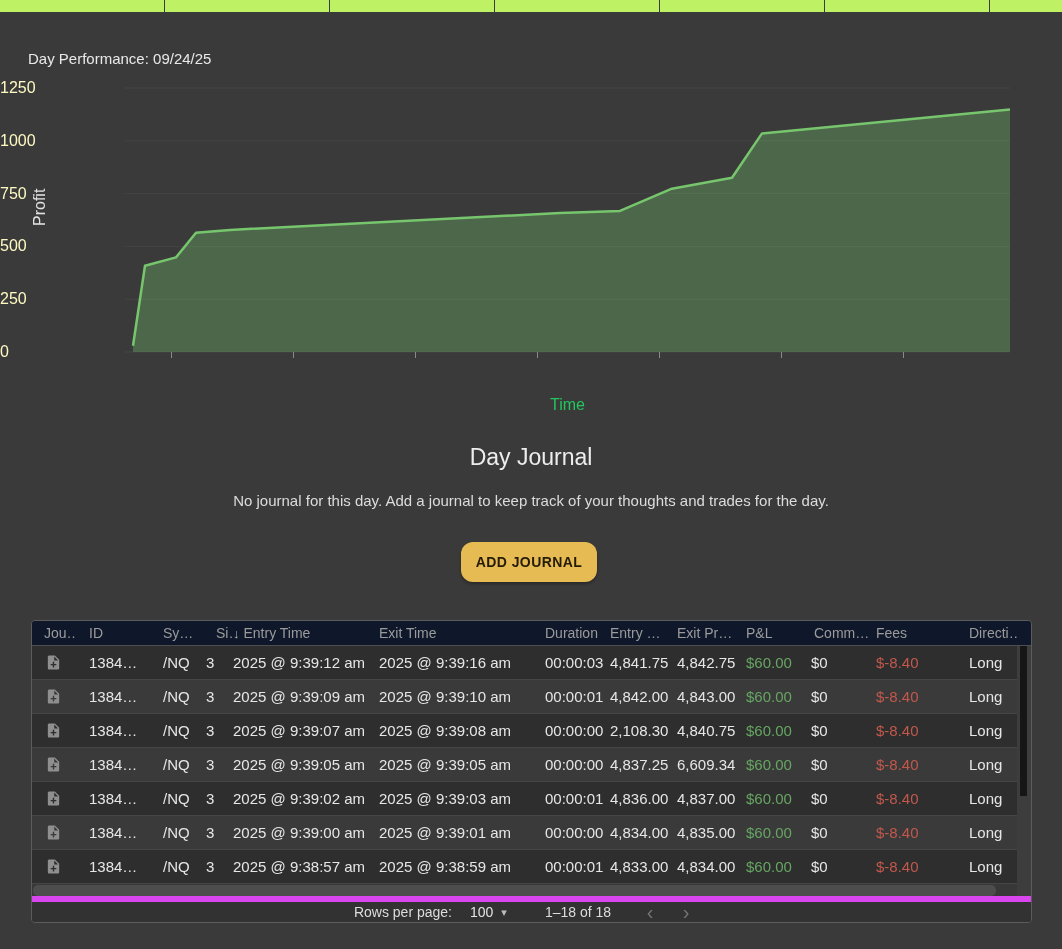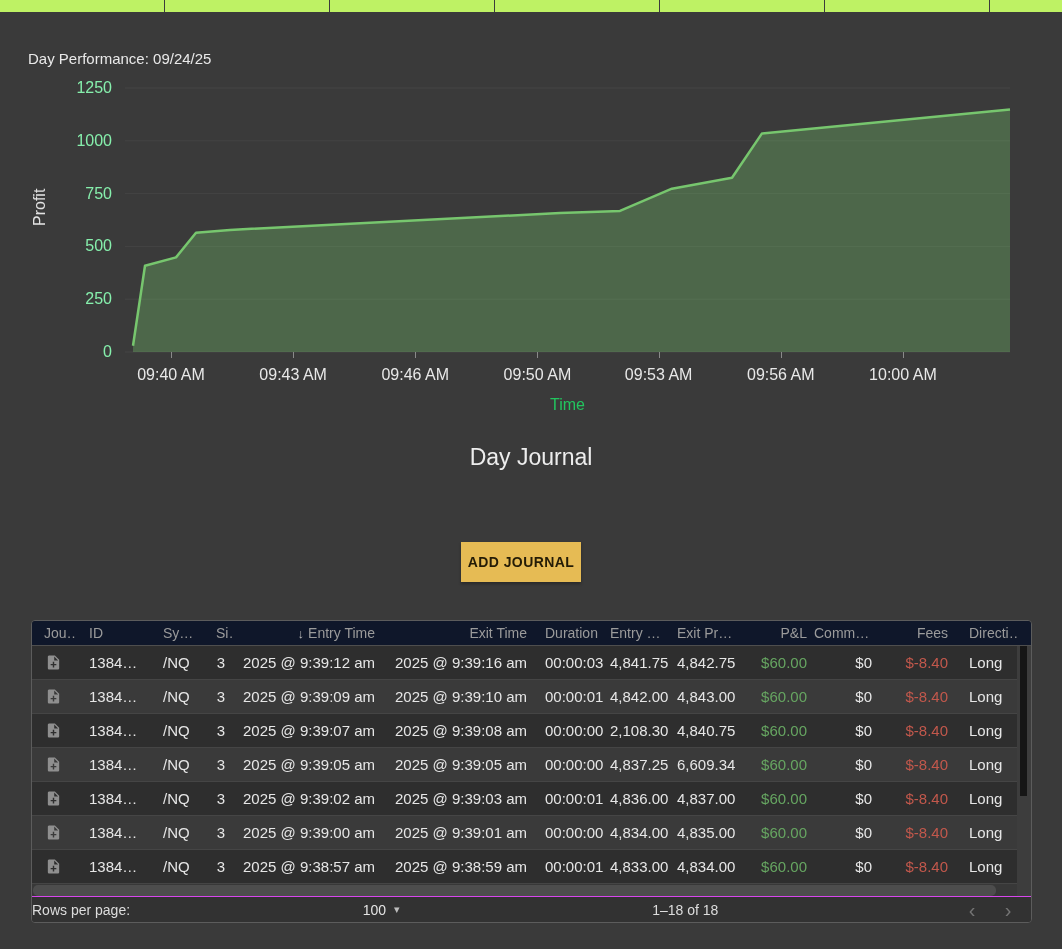--- a/index.html
+++ b/index.html
@@ -26,35 +26,35 @@
   .panel { position:absolute; top:12px; left:0; width:1062px; height:937px; background:#3a3a3a; }
 
   
   .chart-title { position:absolute; left:28px; top:38px; font-size:15px; color:#e9e9e9; }
   .profit-label {
     position:absolute; left:30px; top:195px; width:20px;
     transform:rotate(-90deg); transform-origin:center;
     font-size:16px; color:#e2e2e2; white-space:nowrap;
   }
   .y-axis { position:absolute; left:0; top:76px; width:112px; height:264px; }
-  .y-tick { position:absolute; right:0; width:100%; text-align:right; font-size:16px; color:#86efac; line-height:20px; }
+  .y-tick { position:absolute; right:0; width:100%; text-align:left; font-size:16px; color:#fef9c3; line-height:20px; }
   .plot { position:absolute; left:125px; top:76px; width:885px; height:264px; }
   .plot svg { overflow:visible; display:block; }
   .x-ticks { position:absolute; left:125px; top:340px; width:885px; height:6px; }
   .x-tickmark { position:absolute; top:0; width:1px; height:6px; background:#8a8a8a; }
   .x-axis { position:absolute; left:125px; top:354px; width:885px; height:20px; }
   .x-label { position:absolute; transform:translateX(-50%); font-size:16px; color:#e8e8e8; white-space:nowrap; }
   .time-label { position:absolute; left:125px; top:384px; width:885px; text-align:center; font-size:16px; color:#22c55e; }
 
   
   .journal-title { position:absolute; top:432px; left:0; width:1062px; text-align:center; font-size:23px; font-weight:400; color:#ededed; }
   .journal-msg { position:absolute; top:480px; left:0; width:1062px; text-align:center; font-size:15px; color:#dcdcdc; }
   .add-journal-btn {
-    position:absolute; top:530px; left:461px; width:120px; height:40px;
-    border:none; border-radius:0; cursor:pointer;
+    position:absolute; top:530px; left:461px; width:136px; height:40px;
+    border:none; border-radius:12px; cursor:pointer;
     font-family:"Liberation Sans", sans-serif;
     font-size:14px; font-weight:bold; letter-spacing:0.4px; color:#241c06;
     box-shadow:0 2px 3px rgba(0,0,0,0.3);
   }
 
   
   .table-card {
     position:absolute; left:31px; top:608px; width:1001px; height:303px;
     background:#323232; border:1px solid #5c5c5c; border-radius:4px;
     overflow:hidden;
@@ -63,38 +63,38 @@
     display:grid;
     grid-template-columns:43px 76px 55px 27px 146px 152px 77px 66px 72px 65px 65px 76px 65px;
     align-items:center;
   }
   .t-header { height:25px; color:#9b9b9b; font-size:14px; background:#0f172a; border-bottom:1px solid #4e4e4e; }
   .t-rows { position:relative; width:985px; }
   .t-row { height:34px; font-size:15px; color:#e6e6e6; border-bottom:1px solid #454545; }
   .t-row.odd { background:#2e2e2e; }
   .t-row.even { background:#3a3a3a; }
   .c { overflow:hidden; white-space:nowrap; }
-  .a-r { text-align:right; }
+  .a-r { text-align:left; }
   .col-journal { display:flex; justify-content:center; align-items:center; }
   .pl14{padding-left:14px}.pl12{padding-left:12px}.pl10{padding-left:10px}
   .pl2{padding-left:2px}.pl3{padding-left:3px}.pl17{padding-left:17px}
   .pr4{padding-right:4px}.pr8{padding-right:8px}
   .sort-arrow { font-size:13px; color:#b8b8b8; margin-right:4px; }
   .journal-icon-btn { background:none; border:none; cursor:pointer; width:24px; height:24px; display:flex; align-items:center; justify-content:center; }
   .journal-icon-btn svg { fill:#8f8f8f; }
 
   .v-scroll { position:absolute; right:0; top:25px; width:14px; height:250px; background:#3d3d3d; }
   .v-thumb { position:absolute; left:3px; top:0; width:7px; height:150px; background:#161616; }
   .h-scroll { position:absolute; left:0; top:263px; width:985px; height:13px; background:#383838; }
   .h-thumb { position:absolute; left:1px; top:1px; width:963px; height:11px; background:#4d4d4d; border-radius:5px; }
 
   .t-footer {
     position:absolute; left:0; bottom:0; width:999px; height:26px;
-    border-top:1px solid #d946ef; background:#323232;
-    display:flex; align-items:center; justify-content:space-between;
+    border-top:6px solid #d946ef; background:#323232;
+    display:flex; align-items:center; justify-content:center;
     font-size:14px; color:#dddddd; padding-right:12px;
   }
   .rpp-label { margin-right:18px; }
   .rpp-select { display:flex; align-items:center; gap:8px; cursor:pointer; color:#e4e4e4; }
   .rpp-caret { font-size:11px; color:#bdbdbd; }
   .range-label { margin-left:38px; }
   .pager { display:flex; gap:14px; margin-left:28px; }
   .pager-btn { background:none; border:none; color:#757575; font-size:20px; line-height:20px; width:22px; cursor:default; font-family:"Liberation Sans", sans-serif; }
 </style>
 </head>
@@ -122,21 +122,21 @@
     <div class="cal-cell"></div>
   </div>
 
 <div class="panel">
 
   <div class="chart-title">Day Performance: 09/24/25</div>
   <div class="profit-label">Profit</div>
   <div class="y-axis" id="y-axis">
       <div class="y-tick" style="top: 254px;">0</div>
       <div class="y-tick" style="top: 201.2px;">250</div>
-      <div class="y-tick" style="top: 148.4px; padding-left: 37px;">500</div>
+      <div class="y-tick" style="top: 148.4px;">500</div>
       <div class="y-tick" style="top: 95.6px;">750</div>
       <div class="y-tick" style="top: 42.8px;">1000</div>
       <div class="y-tick" style="top: -10px;">1250</div>
     </div>
   <div class="plot">
     <svg id="chart-svg" width="885" height="264" viewBox="0 0 885 264">
         <line x1="0" x2="885" y1="264" y2="264" stroke="#444444" stroke-width="1"></line>
         <line x1="0" x2="885" y1="211.2" y2="211.2" stroke="#444444" stroke-width="1"></line>
         <line x1="0" x2="885" y1="158.39999999999998" y2="158.39999999999998" stroke="#444444" stroke-width="1"></line>
         <line x1="0" x2="885" y1="105.6" y2="105.6" stroke="#444444" stroke-width="1"></line>
@@ -148,32 +148,24 @@
   </div>
   <div class="x-ticks" id="x-ticks">
       <div class="x-tickmark" style="left: 46.02px;"></div>
       <div class="x-tickmark" style="left: 168.15px;"></div>
       <div class="x-tickmark" style="left: 290.28px;"></div>
       <div class="x-tickmark" style="left: 412.41px;"></div>
       <div class="x-tickmark" style="left: 533.655px;"></div>
       <div class="x-tickmark" style="left: 655.785px;"></div>
       <div class="x-tickmark" style="left: 777.915px;"></div>
     </div>
-  <div class="x-axis" id="x-axis">
-      <div class="x-label" style="left: 5.2%;">09:40 AM</div>
-      <div class="x-label" style="left: 19%;">09:43 AM</div>
-      <div class="x-label" style="left: 32.8%;">09:46 AM</div>
-      <div class="x-label" style="left: 46.6%;">09:50 AM</div>
-      <div class="x-label" style="left: 60.3%;">09:53 AM</div>
-      <div class="x-label" style="left: 74.1%;">09:56 AM</div>
-      <div class="x-label" style="left: 87.9%;">10:00 AM</div>
-    </div>
   <div class="time-label">Time</div>
 
   <div class="journal-title">Day Journal</div>
+  <div class="journal-msg">No journal for this day. Add a journal to keep track of your thoughts and trades for the day.</div>
   <button class="add-journal-btn" id="add-journal-btn" style="background: rgb(230, 187, 84);">ADD JOURNAL</button>
 
   <div class="table-card">
     <div class="t-grid-row t-header" id="t-header">
         <div class="c pl12"><span>Jou…</span></div>
         <div class="c pl14"><span>ID</span></div>
         <div class="c pl12"><span>Sy…</span></div>
         <div class="c pl10"><span>Si…</span></div>
         <div class="c a-r pr4"><span class="sort-arrow">↓</span><span>Entry Time</span></div>
         <div class="c a-r pr4"><span>Exit Time</span></div>

